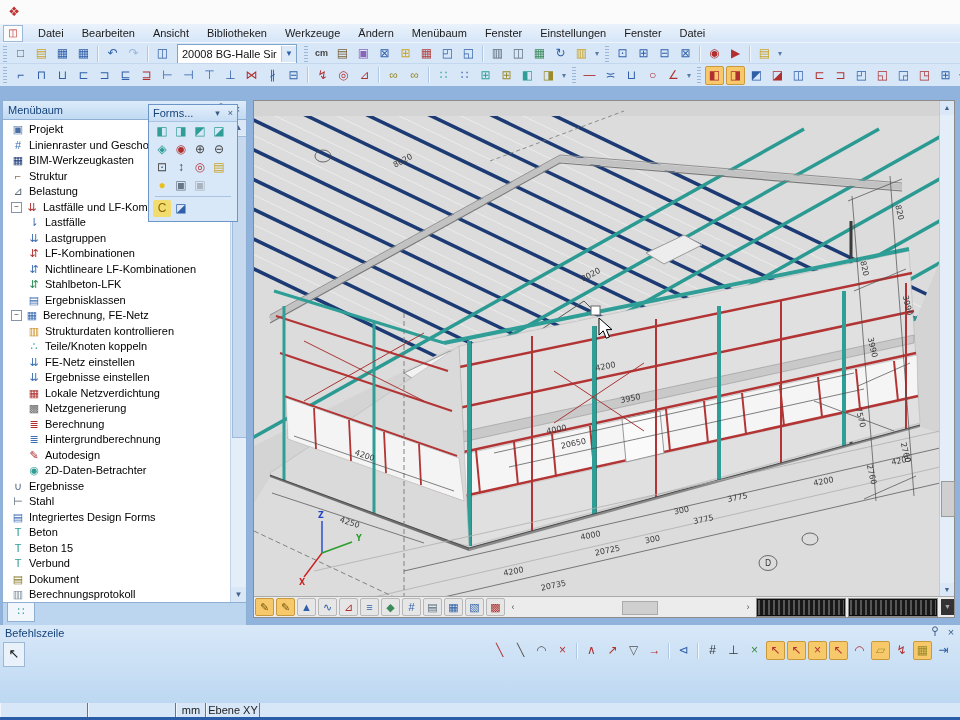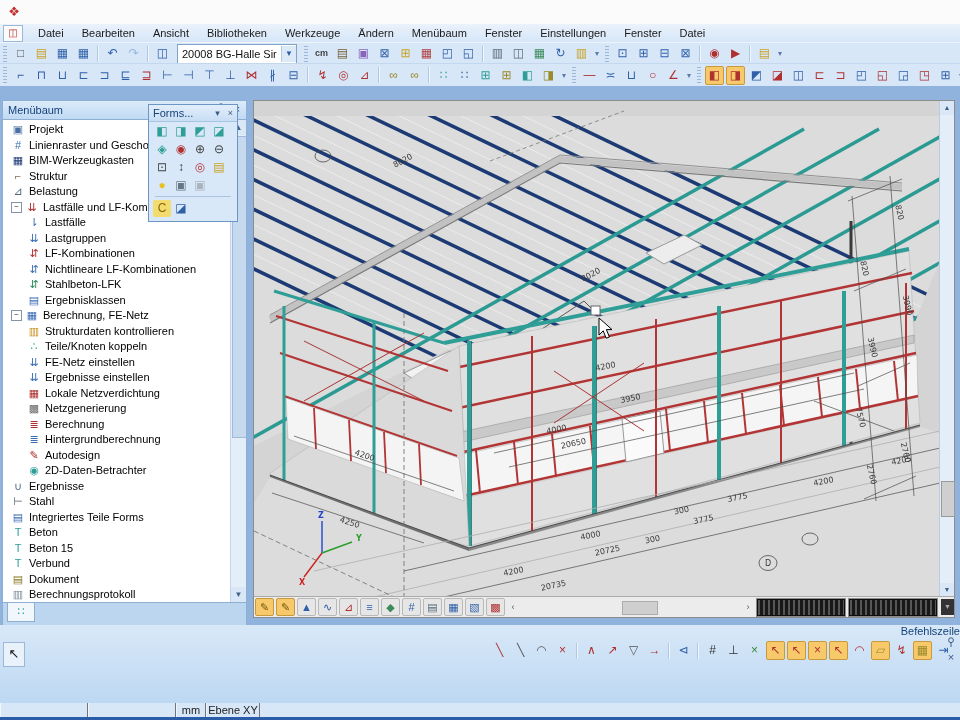--- a/index.html
+++ b/index.html
@@ -68,21 +68,21 @@
   .vbi{width:17px;height:16px;margin:0 1px;font-size:11px;line-height:16px;text-align:center;border:1px solid #B8B8B8;background:#E6E6E6;border-radius:2px;flex:0 0 auto;}
   .vbi.toggled{background:#F7C96B;border-color:#C89A3C;}
   .hsarr{width:14px;text-align:center;font-size:9px;color:#555;flex:0 0 auto;}
   .hstrack{flex:1;height:14px;position:relative;background:#ECECEC;}
   .hsthumb{position:absolute;left:46%;top:1px;width:34px;height:12px;background:#CFCFCF;border:1px solid #ABABAB;}
   .darkslider{width:86px;height:15px;margin:0 2px;border:1px solid #0E0E0E;outline:1px solid #8A8A8A;
               background:repeating-linear-gradient(90deg,#565656 0 2px,#181818 2px 5px);flex:0 0 auto;}
   .darkbox{width:13px;height:16px;background:#333;color:#AAA;font-size:7px;line-height:16px;text-align:center;flex:0 0 auto;margin-left:2px;}
   
   .cmdpanel{position:absolute;left:0;top:625px;width:960px;height:78px;background:linear-gradient(#D8E8F8,#BDD8F2);}
-  .cmd-hdr{height:15px;display:flex;align-items:flex-end;flex-direction:column;}
+  .cmd-hdr{height:15px;display:flex;align-items:center;}
   .cmd-title{flex:1;font-size:11px;color:#15427B;padding-left:5px;}
   .cursor-btn{position:absolute;left:3px;top:17px;width:20px;height:23px;background:#E9F1FA;border:1px solid #9DB8D6;
               text-align:center;font-size:13px;line-height:22px;color:#111;}
   .snaprow{position:absolute;right:6px;top:16px;display:flex;align-items:center;}
   .cmd-input{position:absolute;left:2px;right:2px;bottom:3px;height:17px;border:1px solid #6D8CB0;background:#FFF;
              font-size:12px;font-family:"Liberation Sans",sans-serif;padding:0 0 0 4px;color:#000;}
   
   .statusbar{position:absolute;left:0;top:703px;width:960px;height:14px;background:#D7E7F8;display:flex;font-size:11px;color:#222;}
   .seg{border-right:1px solid #737373;border-left:1px solid #F0F6FC;height:20px;line-height:14px;text-align:center;}
   .bottomstrip{position:absolute;left:0;top:717px;width:960px;height:3px;background:#2A5CA8;}
@@ -322,21 +322,21 @@
           <li style="padding-left: 4px;">
             <span class="ticon" style="color: rgb(85, 107, 138);">∪</span>
             <span>Ergebnisse</span>
           </li>
           <li style="padding-left: 4px;">
             <span class="ticon" style="color: rgb(85, 102, 119);">⊢</span>
             <span>Stahl</span>
           </li>
           <li style="padding-left: 4px;">
             <span class="ticon" style="color: rgb(60, 110, 180);">▤</span>
-            <span>Integriertes Teile Forms</span>
+            <span>Integriertes Design Forms</span>
           </li>
           <li style="padding-left: 4px;">
             <span class="ticon" style="color: rgb(46, 158, 150);">T</span>
             <span>Beton</span>
           </li>
           <li style="padding-left: 4px;">
             <span class="ticon" style="color: rgb(46, 158, 150);">T</span>
             <span>Beton 15</span>
           </li>
           <li style="padding-left: 4px;">

